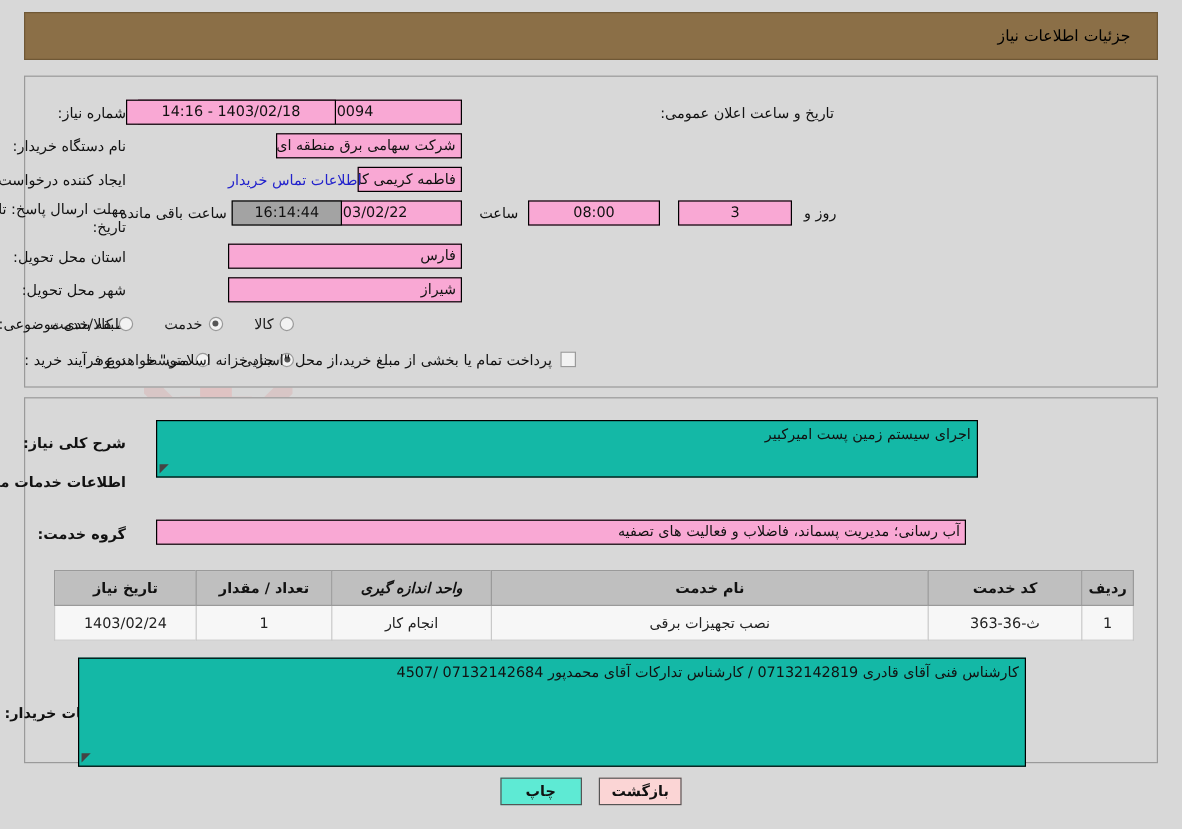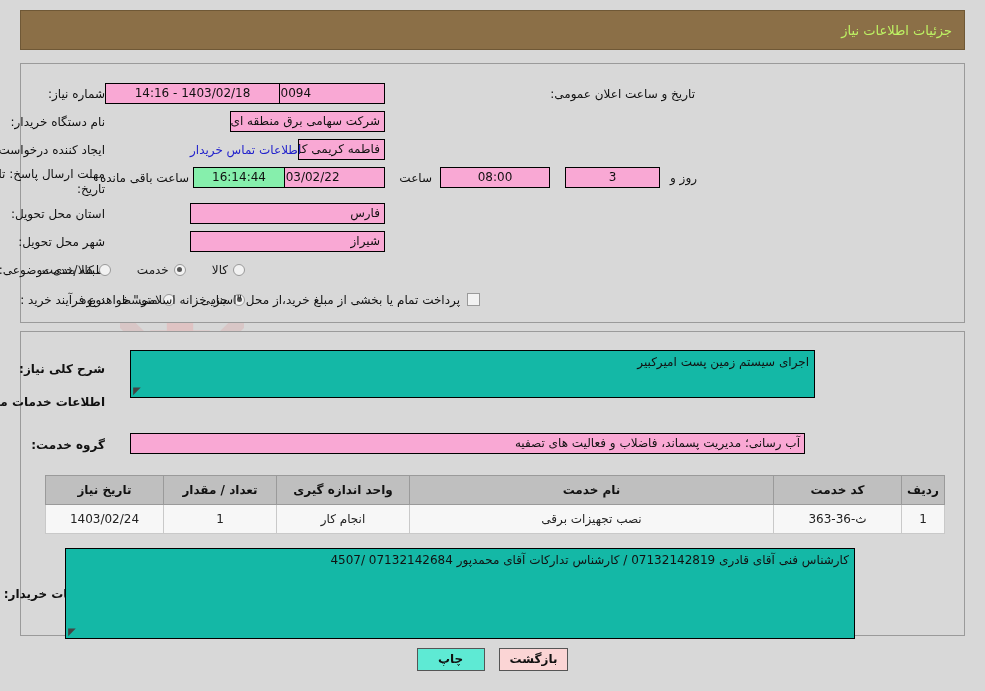--- a/index.html
+++ b/index.html
@@ -81,23 +81,23 @@
     height: 40px;
     background: #8b6f47;
     border: 1px solid #6f5836;
     box-sizing: border-box;
     display: flex;
     align-items: center;
     justify-content: flex-start;
     z-index: 2;
   }
   .titlebar .title {
-    color: #bef264;
+    color: #000000;
     font-size: 13px;
-    padding-right: 12px;
+    padding-right: 22px;
   }
 
   
   .panel {
     position: absolute;
     left: 20px;
     background: #d8d8d8;
     border: 1px solid #9a9a9a;
     box-sizing: border-box;
     z-index: 1;
@@ -125,21 +125,21 @@
     height: 21px;
     line-height: 19px;
     font-size: 12px;
     padding: 0 4px;
     color: #111;
     overflow: hidden;
     white-space: nowrap;
   }
   .fld.center { text-align: center; }
   .fld.right  { text-align: right; }
-  .fld.timer  { background: #86efac; text-align: center; }
+  .fld.timer  { background: #a3a3a3; text-align: center; }
 
   .link {
     color: #2222cc;
     font-size: 12px;
     white-space: nowrap;
     cursor: pointer;
   }
 
   
   .radio-group { display: flex; align-items: center; gap: 0; }
@@ -372,21 +372,21 @@
 </div>
 <div class="fld right" style="position:absolute; top:433px; right:180px; left:130px; z-index:2;">آب رسانی؛ مدیریت پسماند، فاضلاب و فعالیت های تصفیه</div>
 
 <div class="tbl-wrap">
   <table class="grid">
     <thead>
       <tr>
         <th style="width:40px;">ردیف</th>
         <th style="width:125px;">کد خدمت</th>
         <th>نام خدمت</th>
-        <th style="width:130px;">واحد اندازه گیری</th>
+        <th style="width:130px;font-style:italic;">واحد اندازه گیری</th>
         <th style="width:110px;">تعداد / مقدار</th>
         <th style="width:115px;">تاریخ نیاز</th>
       </tr>
     </thead>
     <tbody>
       <tr>
         <td>1</td>
         <td>ث-36-363</td>
         <td>نصب تجهیزات برقی</td>
         <td>انجام کار</td>

